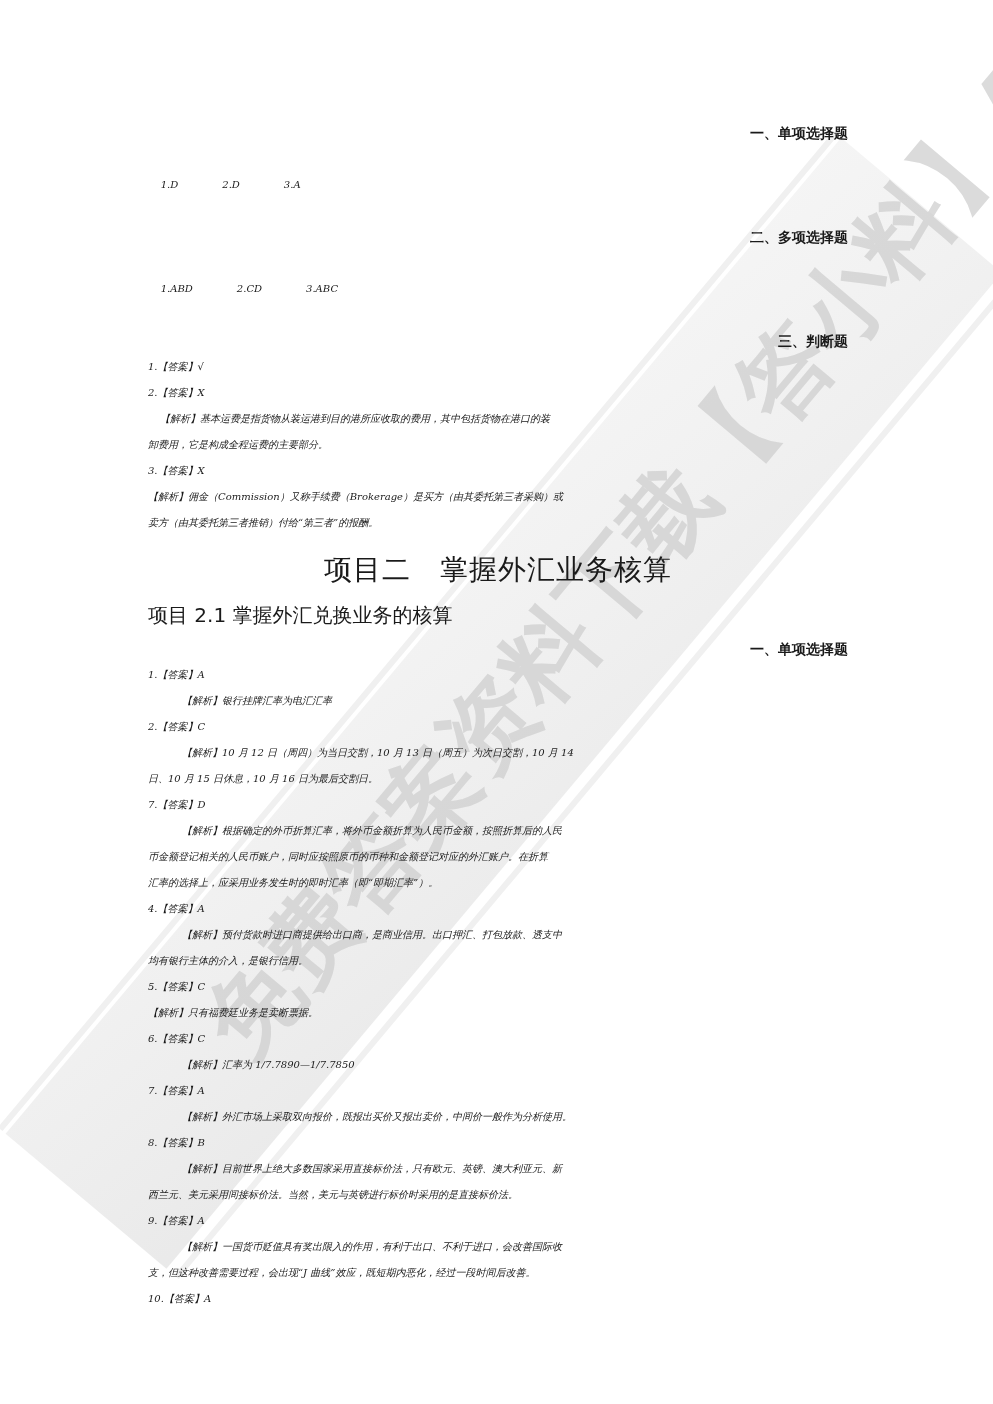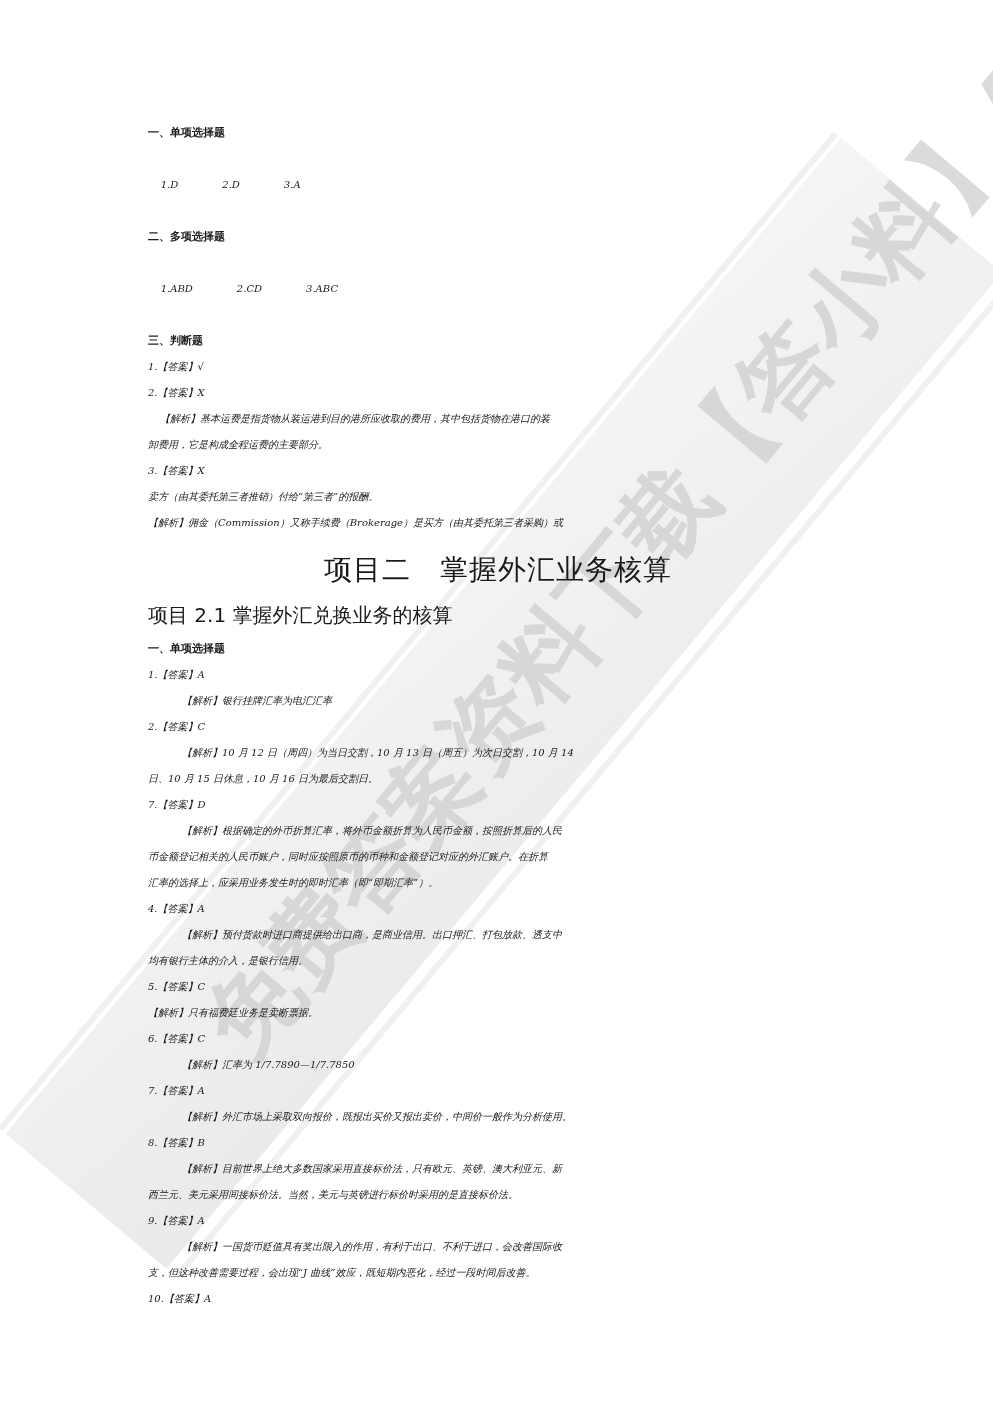--- a/index.html
+++ b/index.html
@@ -5,21 +5,21 @@
   html, body { margin: 0; padding: 0; }
   body {
     width: 993px; height: 1404px; background: #ffffff; position: relative; overflow: hidden;
     font-family: "DejaVu Serif", "Liberation Serif", serif; color: #1a1a1a;
   }
   .watermark {
     position: absolute; left: 0; top: 0; width: 993px; height: 1404px; pointer-events: none; z-index: 0;
   }
   .page { position: absolute; left: 148px; top: 120px; width: 700px; z-index: 1; }
   .line { font-size: 10px; line-height: 26px; white-space: pre-wrap; font-style: italic; }
-  .h-sec { font-family: "DejaVu Sans", "Liberation Sans", sans-serif; font-weight: bold; font-size: 11px; line-height: 26px; }
+  .h-sec { font-family: "DejaVu Sans", "Liberation Sans", sans-serif; font-weight: bold; font-size: 14px; line-height: 26px; text-align: right; }
   .indent1 { padding-left: 12px; }
   .indent2 { padding-left: 34px; }
   .title1 {
     font-family: "DejaVu Sans", "Liberation Sans", sans-serif; font-size: 28px; text-align: center;
     margin-top: 14px; line-height: 40px; letter-spacing: 1px;
   }
   .title2 {
     font-family: "DejaVu Sans", "Liberation Sans", sans-serif; font-size: 20px; text-align: left;
     margin-top: 8px; margin-bottom: 4px; line-height: 34px;
   }
@@ -52,22 +52,22 @@
   <div class="h-sec">二、多项选择题</div>
   <div class="line mc-row">
     <span>1.ABD</span><span class="gap"></span><span>2.CD</span><span class="gap"></span><span>3.ABC</span>
   </div>
   <div class="h-sec">三、判断题</div>
   <div class="line">1.【答案】√</div>
   <div class="line">2.【答案】X</div>
   <div class="line indent1">【解析】基本运费是指货物从装运港到目的港所应收取的费用，其中包括货物在港口的装</div>
   <div class="line">卸费用，它是构成全程运费的主要部分。</div>
   <div class="line">3.【答案】X</div>
+  <div class="line">【解析】佣金（Commission）又称手续费（Brokerage）是买方（由其委托第三者采购）或</div>
   <div class="line">卖方（由其委托第三者推销）付给“第三者”的报酬。</div>
-  <div class="line">【解析】佣金（Commission）又称手续费（Brokerage）是买方（由其委托第三者采购）或</div>
 
   <div class="title1">项目二　掌握外汇业务核算</div>
   <div class="title2">项目 2.1 掌握外汇兑换业务的核算</div>
 
   <div class="h-sec">一、单项选择题</div>
 
   <div class="line">1.【答案】A</div>
   <div class="line indent2">【解析】银行挂牌汇率为电汇汇率</div>
 
   <div class="line">2.【答案】C</div>

